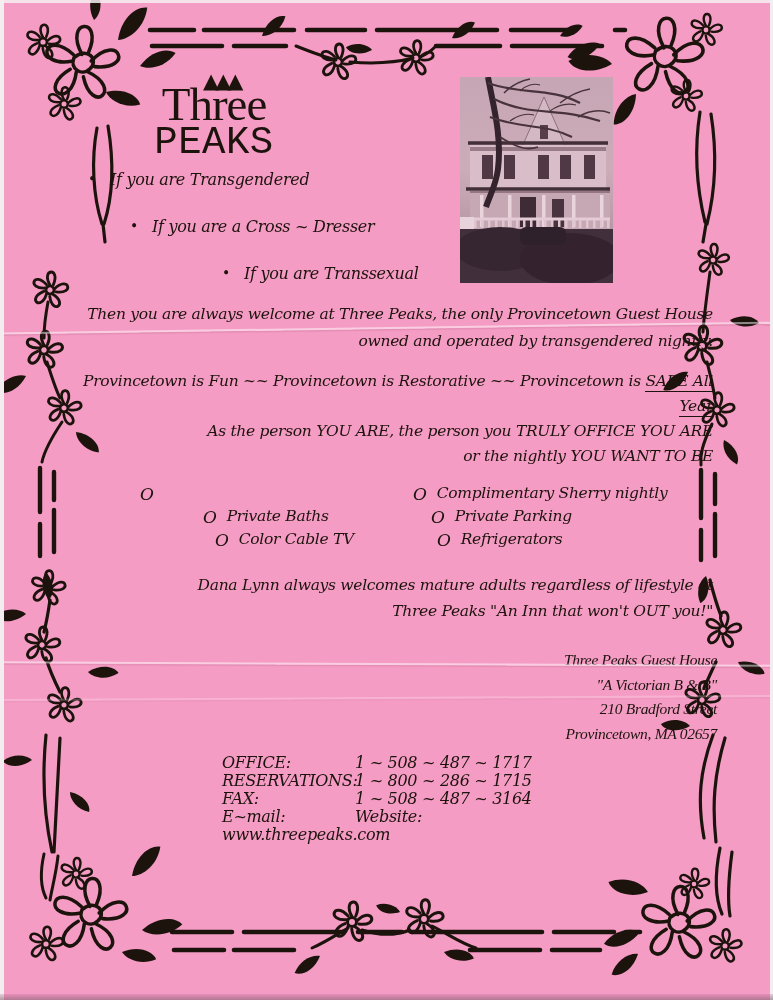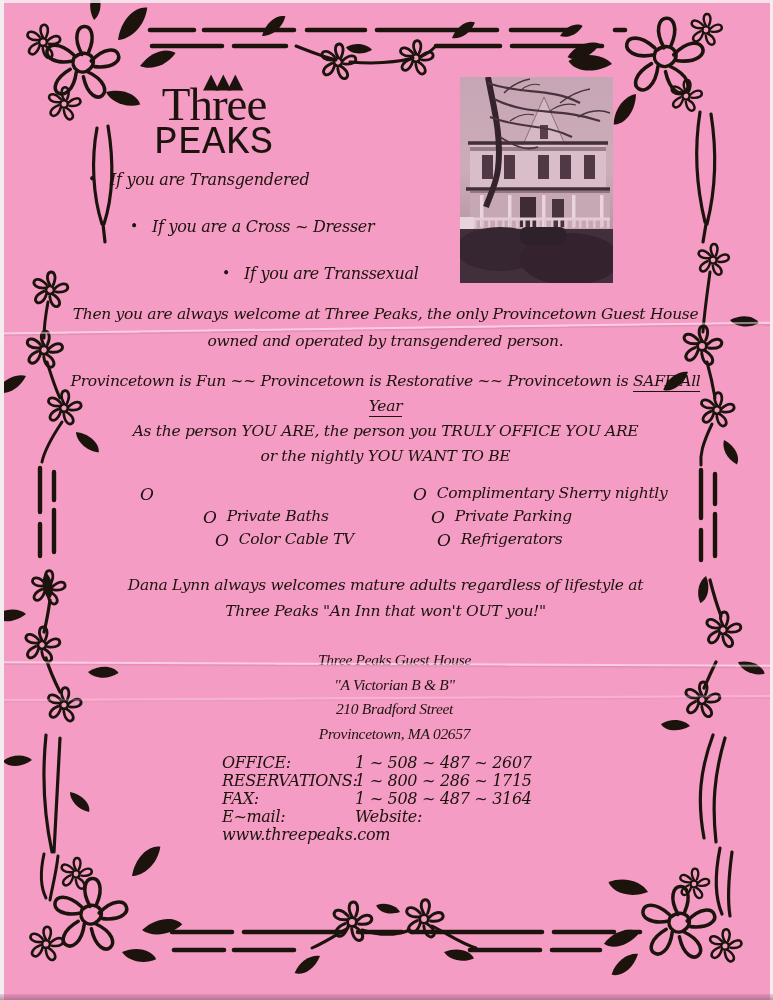--- a/index.html
+++ b/index.html
@@ -18,21 +18,21 @@
   .logo-tris{position:absolute;top:-13px;left:60px;font-family:"DejaVu Sans",sans-serif;font-size:21px;letter-spacing:-4px;line-height:1;}
   .logo-peaks{font-family:Liberation Mono, monospace;font-size:39px;line-height:1;letter-spacing:0.5px;}
   
   .bullet{display:flex;gap:14px;z-index:2;font-size:16px;}
   .bullet .dot{font-size:14px;margin-top:1px;font-style:normal;}
   .b1{left:88px;top:170px;} .b2{left:130px;top:217px;} .b3{left:222px;top:264px;}
   
   .photo{left:460px;top:77px;width:153px;height:206px;z-index:2;}
   .photo svg{display:block;}
   
-  .cblock{left:58px;width:655px;text-align:center;z-index:2;font-size:15.5px;}
+  .cblock{left:58px;width:655px;text-align:right;z-index:2;font-size:15.5px;}
   .welcome{top:301px;line-height:27px;}
   .pitch{top:369px;line-height:25px;}
   .host{top:572px;line-height:26px;}
   .address{top:648px;line-height:24.5px;left:72px;width:645px;font-family:Liberation Serif, serif;}
   .u{border-bottom:1.6px solid #1d130d;padding-bottom:1px;}
   
   .amen{display:flex;gap:10px;z-index:2;font-size:15.5px;white-space:nowrap;}
   .amen .o{font-size:17px;}
   .al1{left:140px;top:484px;} .al2{left:203px;top:507px;} .al3{left:215px;top:530px;}
   .ar1{left:413px;top:484px;} .ar2{left:431px;top:507px;} .ar3{left:437px;top:530px;}
@@ -260,21 +260,21 @@
         <path d="M118,40 C128,34 140,32 150,36" stroke-width="1.5"></path>
         <path d="M40,60 C56,70 66,74 78,70" stroke-width="1.8"></path>
         <path d="M60,14 C66,8 74,6 80,8 M90,34 C98,28 108,26 116,28 M50,44 C58,38 66,36 74,38" stroke-width="1.2"></path>
       </g>
       <rect width="153" height="206" fill="#f59cc4" opacity="0.08"></rect>
     </svg>
   </div>
 
   <div class="abs cblock welcome script">
     <div>Then you are always welcome at Three Peaks, the only Provincetown Guest House</div>
-    <div>owned and operated by transgendered person.</div>
+    <div>owned and operated by transgendered nightly.</div>
   </div>
 
   <div class="abs cblock pitch script">
     <div>
       <span>Provincetown is Fun ~~ Provincetown is Restorative ~~ Provincetown is </span><span class="u">SAFE All Year</span>
     </div>
     <div>As the person YOU ARE, the person you TRULY OFFICE YOU ARE</div>
     <div>or the nightly YOU WANT TO BE</div>
   </div>
 
@@ -309,21 +309,21 @@
 
   <div class="abs cblock address script">
     <div>Three Peaks Guest House</div>
     <div>"A Victorian B &amp; B"</div>
     <div>210 Bradford Street</div>
     <div>Provincetown, MA 02657</div>
   </div>
 
   <div class="abs contacts script">
     <span>OFFICE:</span>
-    <span class="val">1 ~ 508 ~ 487 ~ 2607</span>
+    <span class="val">1 ~ 508 ~ 487 ~ 1717</span>
     <span>RESERVATIONS:</span>
     <span class="val">1 ~ 800 ~ 286 ~ 1715</span>
     <span>FAX:</span>
     <span class="val">1 ~ 508 ~ 487 ~ 3164</span>
     <span>E~mail:</span>
     <span>Website:</span>
     <span class="val">www.threepeaks.com</span>
   </div>
 
   <div class="abs crease c1"></div>

